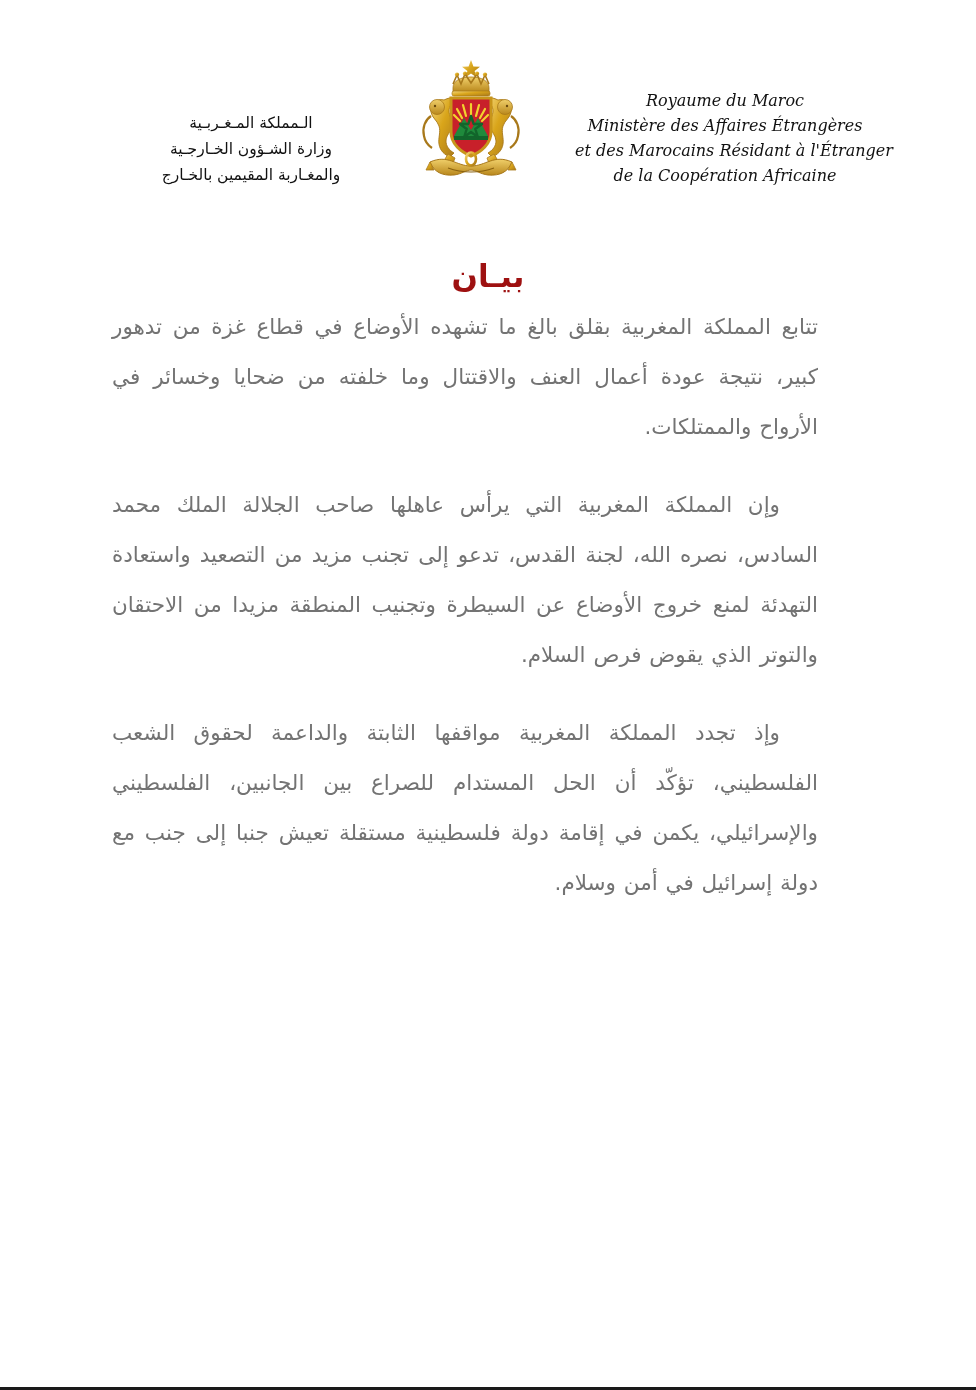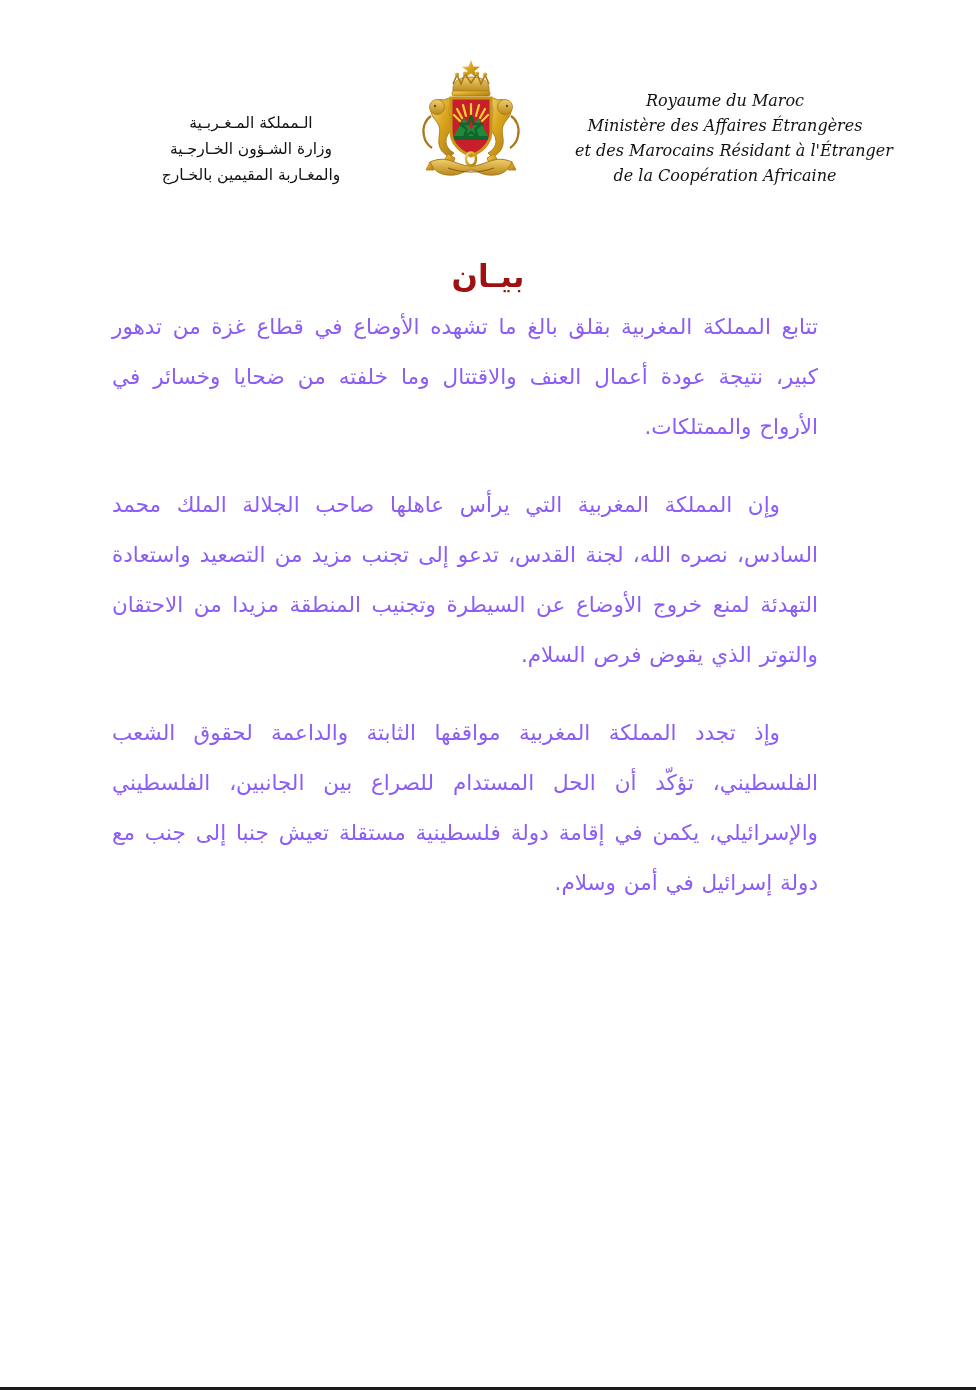--- a/index.html
+++ b/index.html
@@ -93,21 +93,21 @@
     position: absolute;
     top: 302px;
     right: 158px;
     left: 112px;
     direction: rtl;
   }
   .para {
     font-family: "DejaVu Sans", sans-serif;
     font-size: 21.5px;
     line-height: 50px;
-    color: #8b5cf6;
+    color: #737373;
     text-align: justify;
     text-align-last: right;
     margin: 0 0 28px 0;
     word-spacing: 1px;
   }
   .para.indent {
     text-indent: 38px;
   }
   .para:last-child { margin-bottom: 0; }
 

